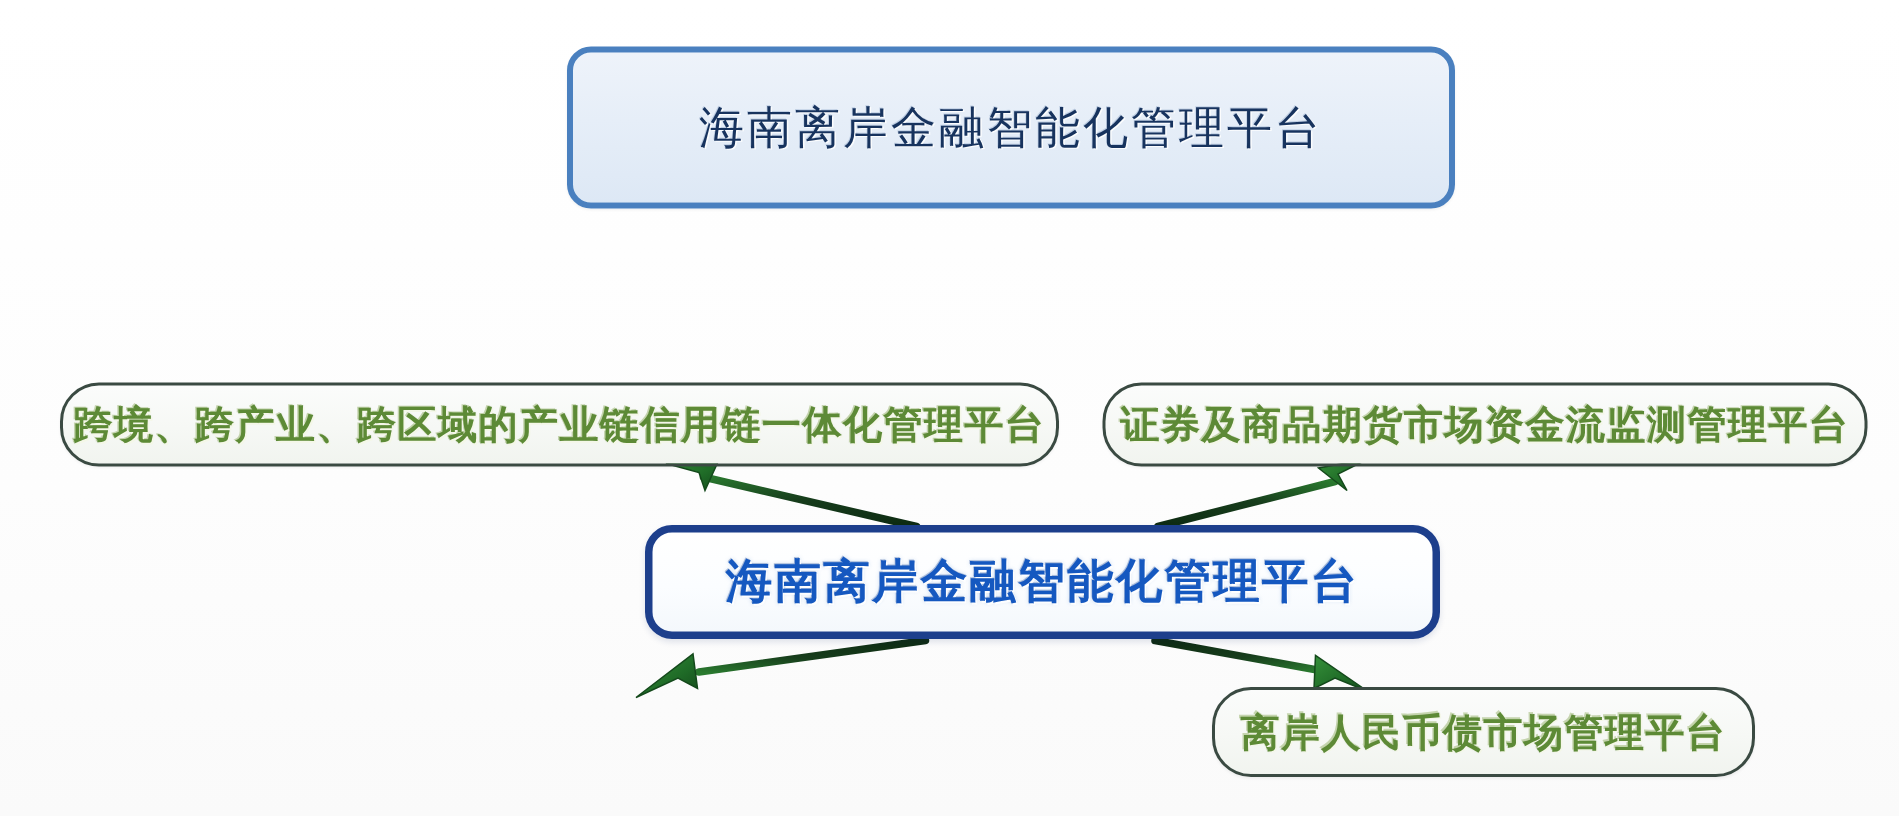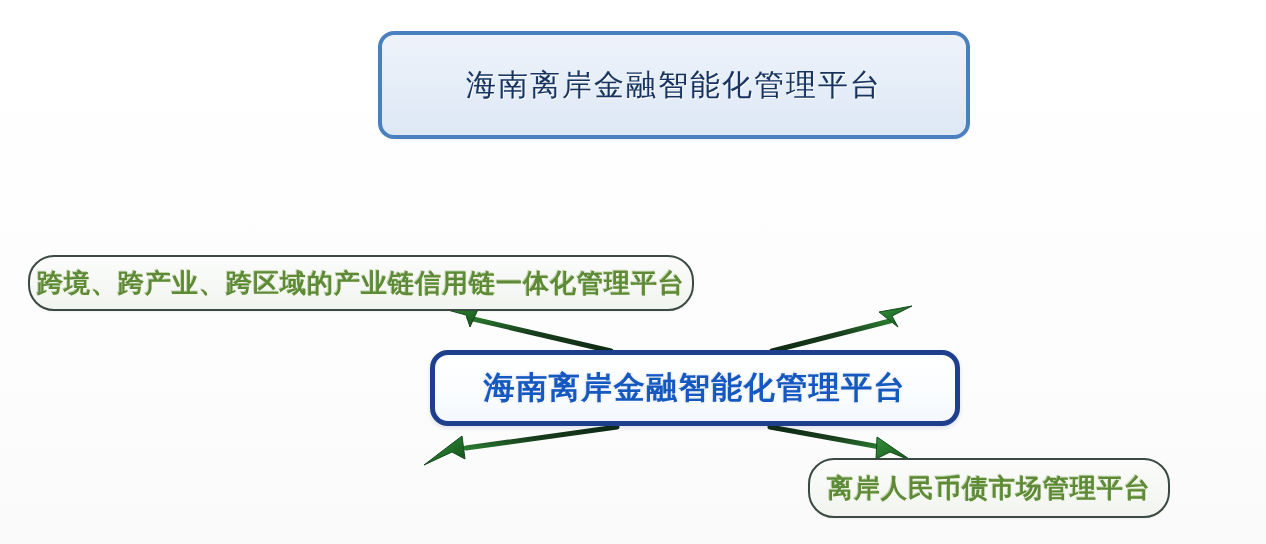--- a/index.html
+++ b/index.html
@@ -82,21 +82,21 @@
     color: #5d8a36;
     letter-spacing: 1px;
     text-shadow: 1px 1px 0 #f4f7e8,
                  -1px -1px 0 rgba(140,170,90,0.45),
                  0 0 1px rgba(70,110,40,0.25);
   }
 
   
   #node-header      { left: 378px; top: 31px;  width: 592px; height: 108px; }
   #node-center      { left: 430px; top: 350px; width: 530px; height: 76px;  }
-  #node-supply      { left: 28px;  top: 255px; width: 666px; height: 56px; text-align: center;  }
+  #node-supply      { left: 40px;  top: 255px; width: 666px; height: 56px; text-align: center;  }
   #node-securities  { left: 735px; top: 255px; width: 510px; height: 56px;  }
   #node-sovereign   { left: 178px; top: 458px; width: 362px; height: 60px;  }
   #node-rmb         { left: 808px; top: 458px; width: 362px; height: 60px; text-align: center;  }
 </style>
 </head>
 <body>
 
 <div id="canvas">
 
   <svg id="arrows" viewBox="0 0 1266 544" width="1266" height="544" xmlns="http://www.w3.org/2000/svg">
@@ -150,20 +150,23 @@
   </svg>
 
   <div id="node-header" class="node header-box">
     <span class="node-text">海南离岸金融智能化管理平台</span>
   </div>
 
   <div id="node-supply" class="node leaf-box">
     <span class="node-text">跨境、跨产业、跨区域的产业链信用链一体化管理平台</span>
   </div>
 
+  <div id="node-securities" class="node leaf-box">
+    <span class="node-text">证券及商品期货市场资金流监测管理平台</span>
+  </div>
 
   <div id="node-center" class="node center-box">
     <span class="node-text">海南离岸金融智能化管理平台</span>
   </div>
 
 
   <div id="node-rmb" class="node leaf-box">
     <span class="node-text">离岸人民币债市场管理平台</span>
   </div>
 

